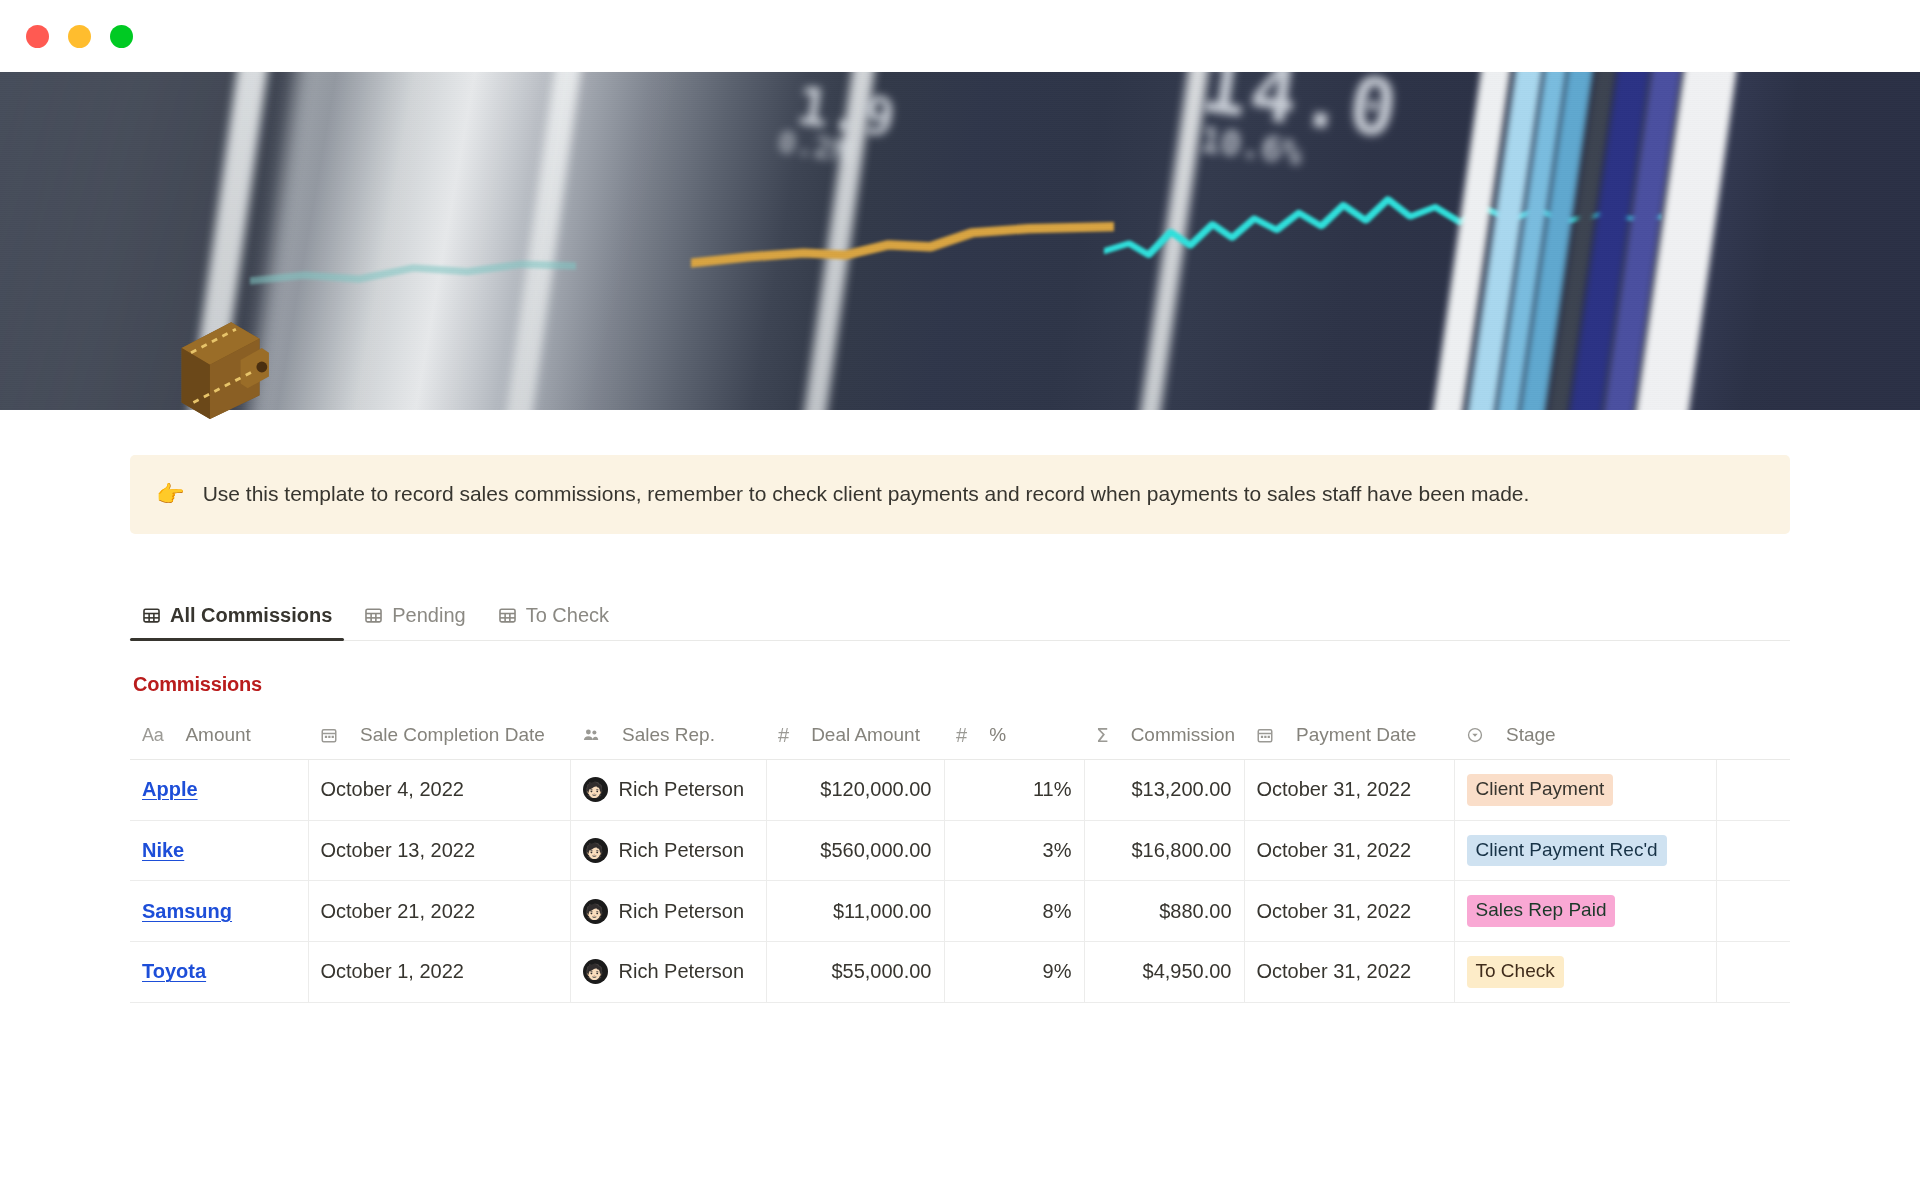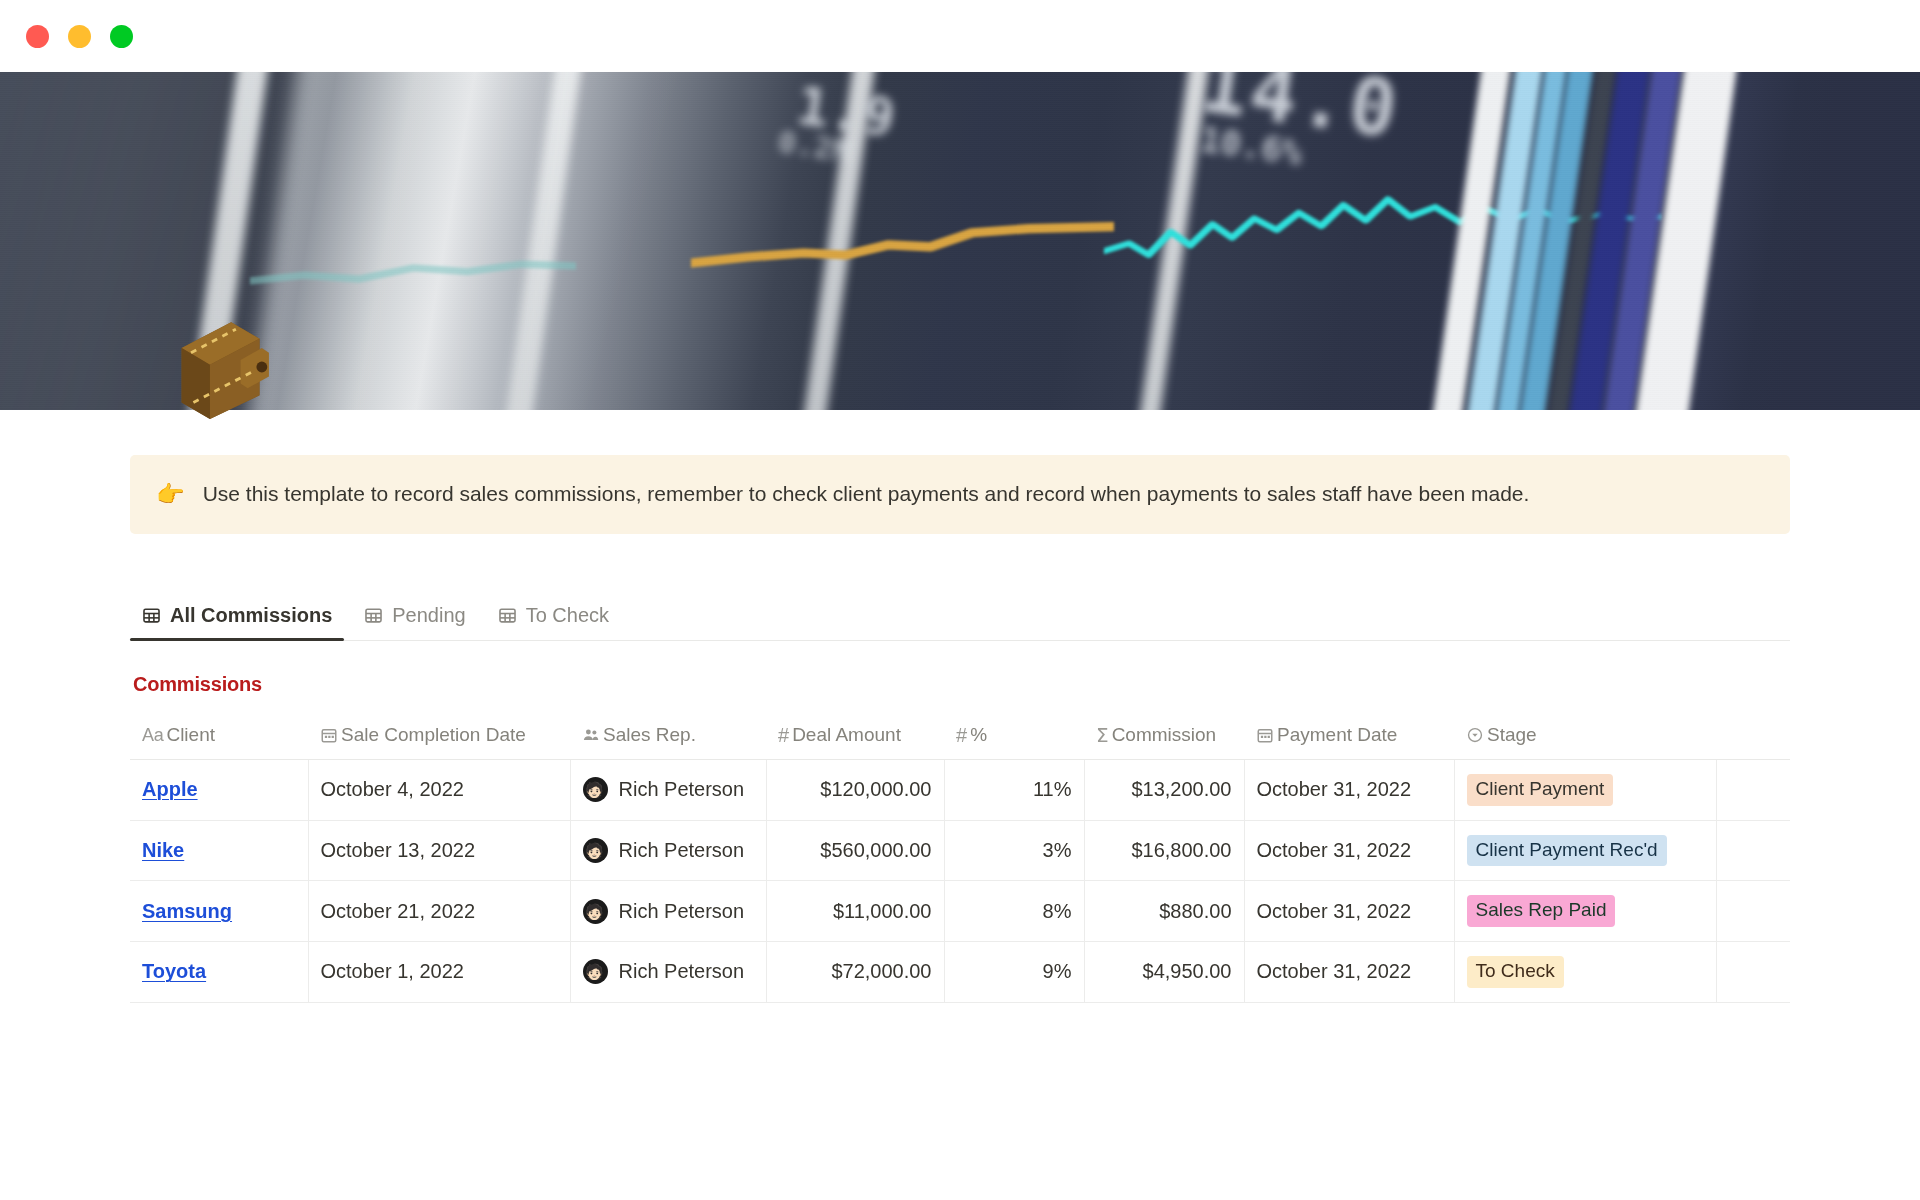--- a/index.html
+++ b/index.html
@@ -221,21 +221,21 @@
   table.db th {
     text-align: left;
     font-weight: 400;
     font-size: 19px;
     color: #85837c;
     padding: 10px 12px 13px 12px;
     border-bottom: 1px solid #e9e9e7;
     vertical-align: middle;
     white-space: nowrap;
   }
-  .th-inner { display: flex; align-items: center; gap: 3px; }
+  .th-inner { display: flex; align-items: center; gap: 22px; }
   .col-icon { width: 18px; height: 18px; flex: none; display:block; }
   .aa-icon {
     font-size: 18px;
     color: #9b9a95;
     flex: none;
     font-weight: 400;
     letter-spacing: -0.3px;
   }
   .sigma-icon {
     font-size: 20px;
@@ -420,21 +420,21 @@
         <col class="c-comm">
         <col class="c-pay">
         <col class="c-stage">
         <col class="c-pad">
     </colgroup>
     <thead>
       <tr>
         <th>
           <div class="th-inner">
             <span class="aa-icon">Aa</span>
-            <span>Client</span>
+            <span>Amount</span>
           </div>
         </th>
         <th>
           <div class="th-inner">
             <svg class="col-icon" viewBox="0 0 24 24">
               <rect x="3" y="5" width="18" height="16" rx="2" fill="none" stroke="#9b9a95" stroke-width="2"></rect>
               <line x1="3" y1="10" x2="21" y2="10" stroke="#9b9a95" stroke-width="2"></line>
               <rect x="6.5" y="13" width="3" height="3" fill="#9b9a95"></rect>
               <rect x="11" y="13" width="3" height="3" fill="#9b9a95"></rect>
               <rect x="15.5" y="13" width="3" height="3" fill="#9b9a95"></rect>
@@ -560,21 +560,21 @@
         <td class="first">
           <span class="client-link">Toyota</span>
         </td>
         <td>October 1, 2022</td>
         <td>
           <div class="rep-cell">
             <span class="avatar">🧑🏻</span>
             <span>Rich Peterson</span>
           </div>
         </td>
-        <td class="num">$72,000.00</td>
+        <td class="num">$55,000.00</td>
         <td class="num">9%</td>
         <td class="num">$4,950.00</td>
         <td>October 31, 2022</td>
         <td>
           <span class="badge" style="background: rgb(253, 236, 200); color: rgb(64, 44, 27);">To Check</span>
         </td>
         <td class="pad"></td>
       </tr>
       <tr class="sum-row">
         <td></td>

